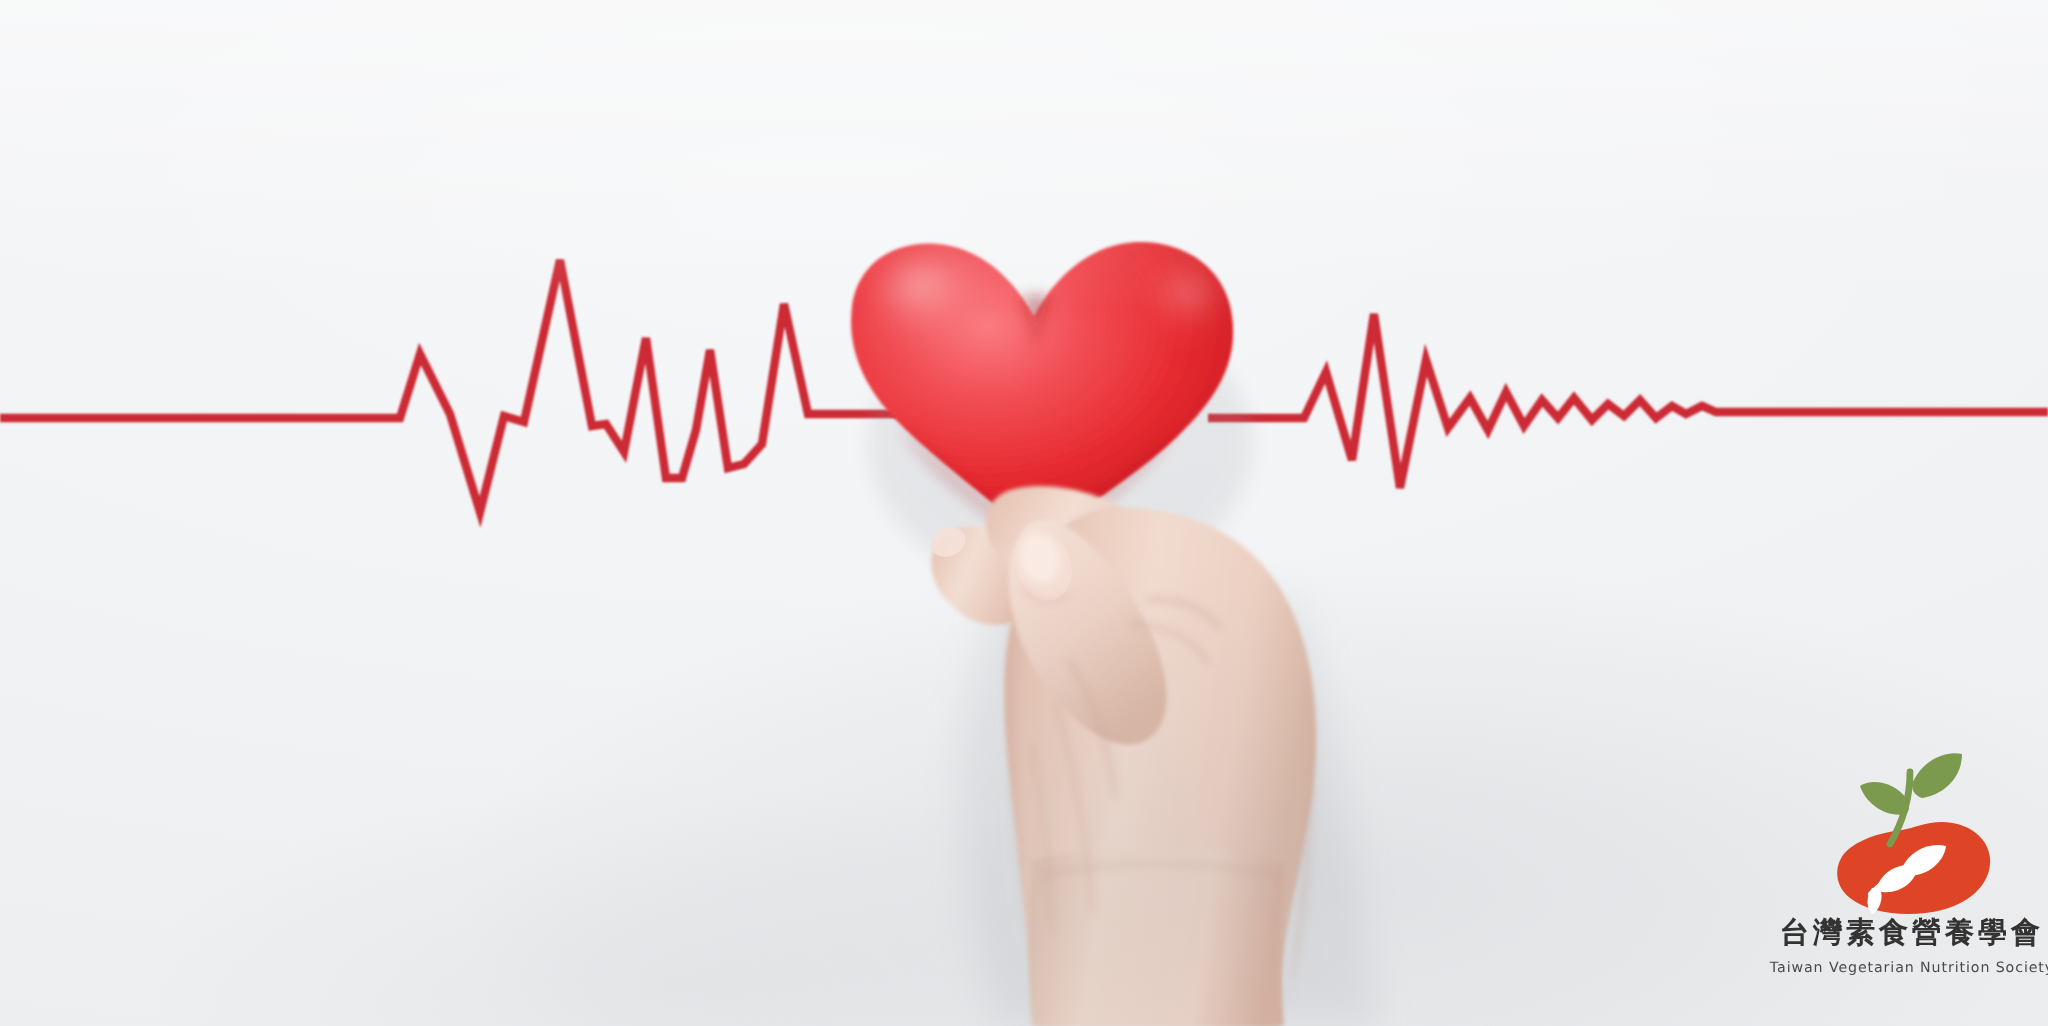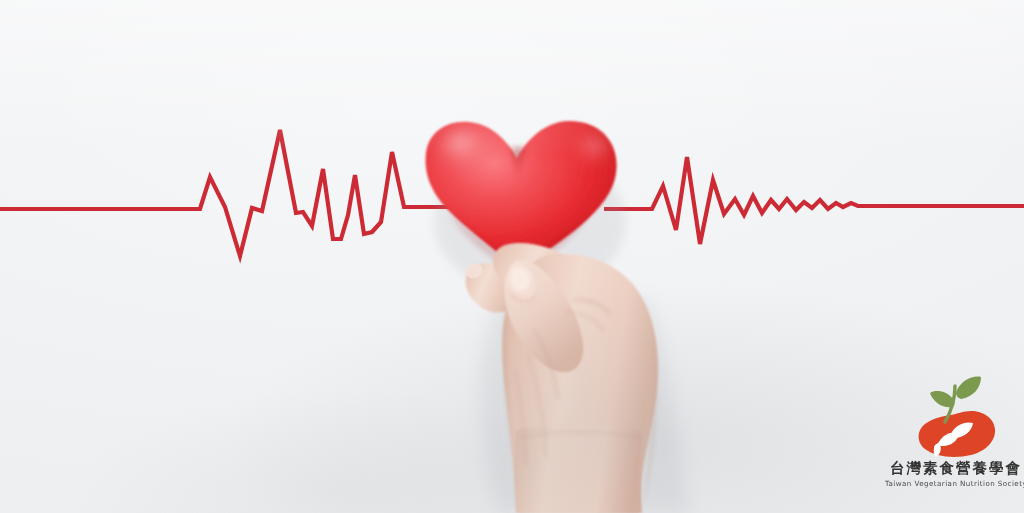--- a/index.html
+++ b/index.html
@@ -28,21 +28,21 @@
 
   
   #logo{
     position:absolute;left:888px;top:372px;width:136px;height:132px;
     display:flex;flex-direction:column;align-items:center;justify-content:flex-start;
   }
   #logo .mark{width:106px;height:88px;}
   #logo .zh{
     margin-top:1px;
     font-size:14.5px;letter-spacing:2.0px;font-weight:700;color:#333333;
-    font-family:Liberation Sans, sans-serif;
+    font-family:Liberation Mono, monospace;
     line-height:1.1;white-space:nowrap;
   }
   #logo .en{
     margin-top:2px;
     font-size:7.1px;letter-spacing:0.45px;color:#4a4a4a;font-weight:400;
     font-family:"DejaVu Sans","Liberation Sans",sans-serif;
     white-space:nowrap;
   }
 </style>
 </head>

